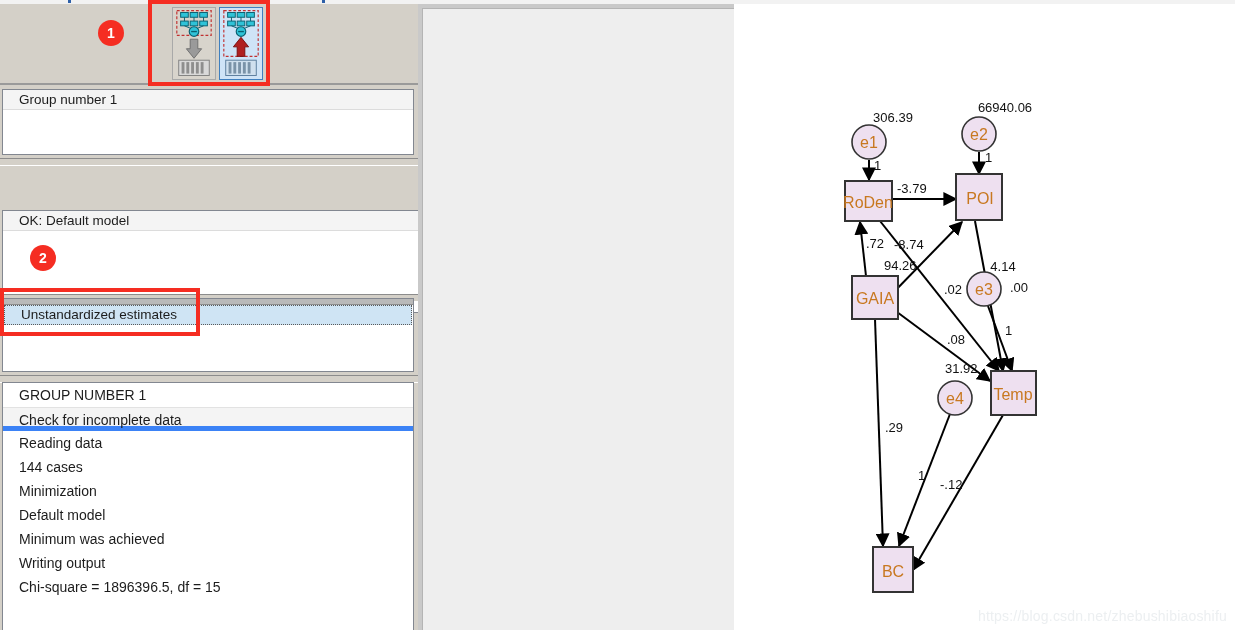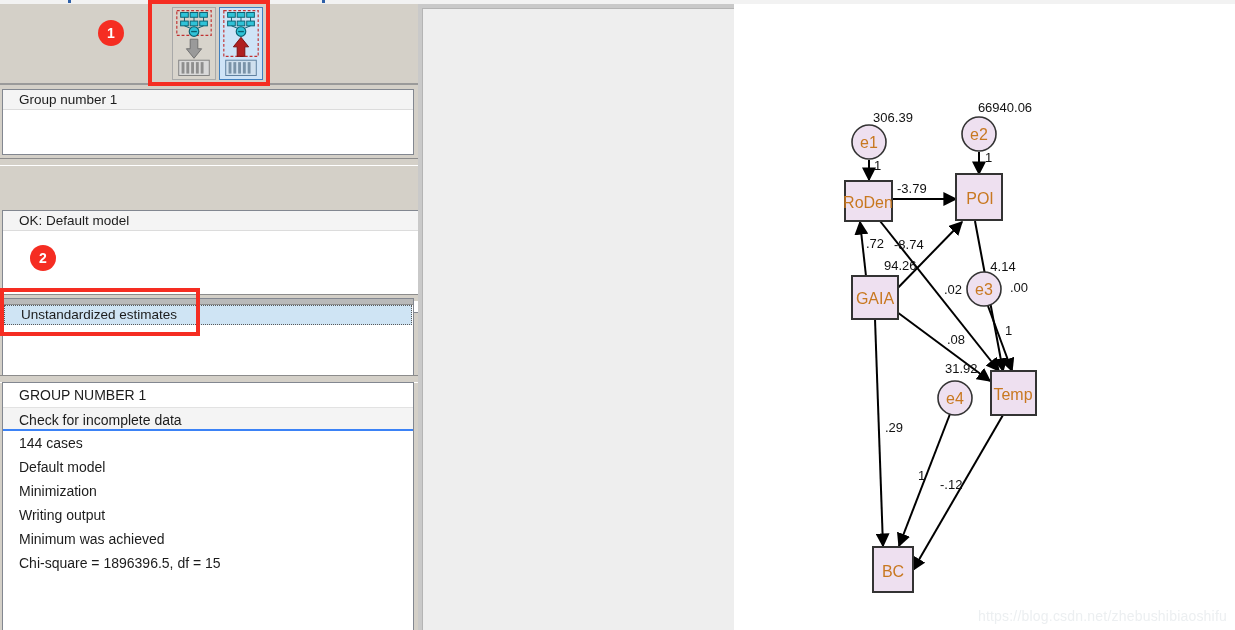--- a/index.html
+++ b/index.html
@@ -72,21 +72,21 @@
     left: 0;
     width: 418px;
     height: 6px;
     background: #d4d0c8;
     border-top: 1px solid #8c8c8c;
     border-bottom: 1px solid #ffffff;
   }
 
   #panel-groups   { left: 2px; top: 85px;  width: 412px; height: 66px; }
   #panel-models   { left: 2px; top: 185px; width: 496px; height: 103px; margin-top: 21px; }
-  #panel-views    { left: 2px; top: 294px; width: 412px; height: 85px; }
+  #panel-views    { left: 2px; top: 294px; width: 412px; height: 74px; }
   #panel-output   { left: 2px; top: 378px; width: 412px; height: 250px; }
 
   .list-row {
     height: 20px;
     line-height: 20px;
     padding-left: 16px;
     font-size: 13.5px;
     color: #1c1c1c;
     white-space: nowrap;
     box-sizing: border-box;
@@ -97,21 +97,21 @@
   }
   .list-row.selected-blue {
     background: #cfe4f4;
     border: 1px dotted #5a5a5a;
     margin: 0 1px;
     line-height: 18px;
   }
   .list-row.hl {
     background: #f4f4f4;
     border-top: 1px solid #e2e2e2;
-    border-bottom: 2px solid #3b82f6;
+    border-bottom: 5px solid #3b82f6;
   }
   #panel-output .list-row { height: 24px; line-height: 24px; font-size: 14px; }
 
   .scroll-top-bar {
     height: 5px;
     background: #b9b9b9;
     border-bottom: 1px solid #8c8c8c;
   }
 
   
@@ -267,25 +267,26 @@
 
   <div class="panel" id="panel-views">
     <div class="scroll-top-bar"></div>
     <div class="list-row selected-blue">Unstandardized estimates</div>
   </div>
   <div class="panel-sep" style="top:371px"></div>
 
   <div class="panel" id="panel-output">
     <div class="list-row">GROUP NUMBER 1</div>
     <div class="list-row hl">Check for incomplete data</div>
+    <div class="list-row">Reading data</div>
     <div class="list-row">144 cases</div>
+    <div class="list-row">Minimization</div>
     <div class="list-row">Default model</div>
-    <div class="list-row">Minimization</div>
+    <div class="list-row">Minimum was achieved</div>
     <div class="list-row">Writing output</div>
-    <div class="list-row">Minimum was achieved</div>
     <div class="list-row">Chi-square = 1896396.5, df = 15</div>
   </div>
 </div>
 
 <div id="mid-pane">
   <div id="mid-inner"></div>
 </div>
 
 <div id="canvas-pane">
   <svg id="diagram" width="501" height="626" viewBox="734 4 501 626">

